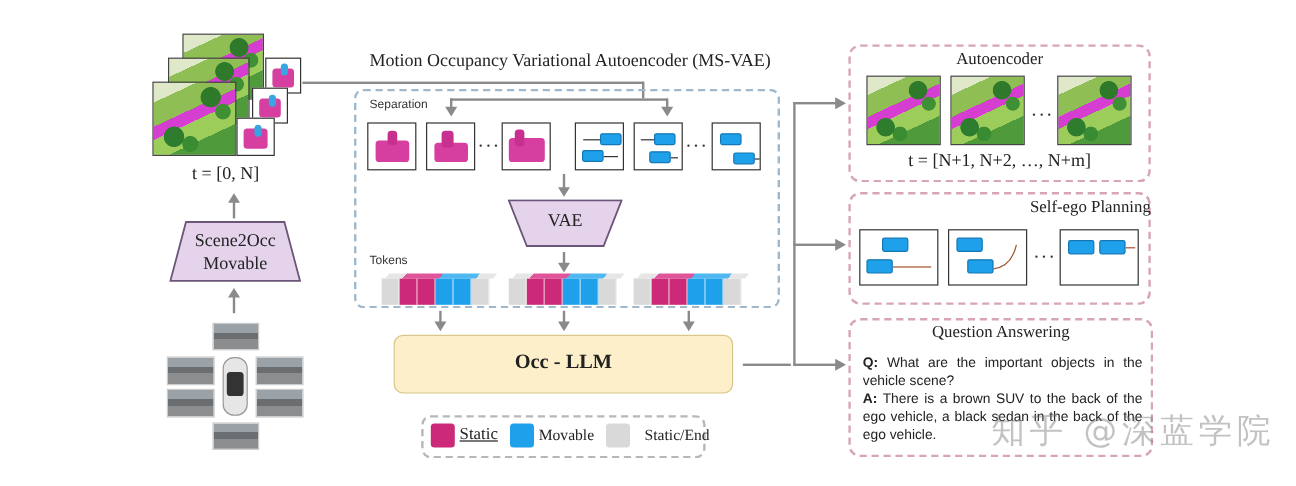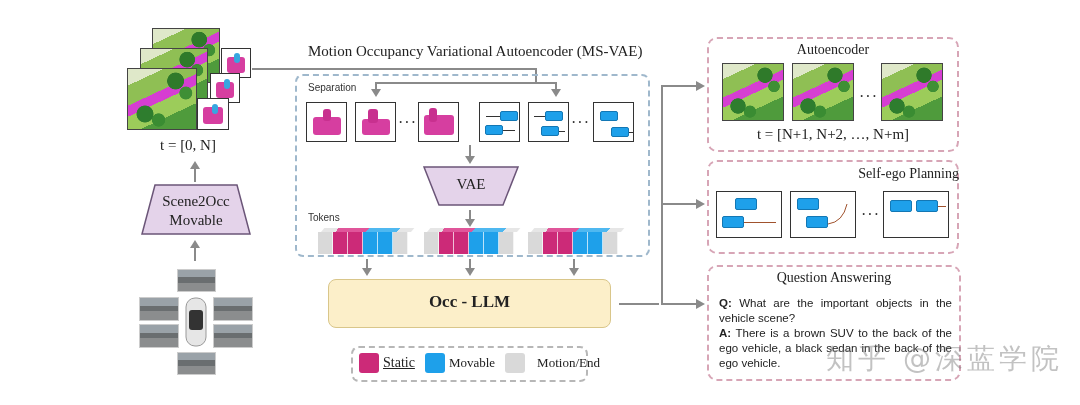--- a/index.html
+++ b/index.html
@@ -182,21 +182,21 @@
 <div class="abs" style="left:328px;top:279px;width:283px;height:49px;background:#fcefc9;border:1.5px solid #d9c68a;border-radius:8px;box-sizing:border-box;"></div>
 <div class="abs serif" style="left:328px;top:292px;width:283px;text-align:center;font-size:17px;font-weight:bold;">Occ - LLM</div>
 
 <div class="dash-gray" style="left:351px;top:346px;width:237px;height:36px;"></div>
 <div class="abs" style="left:359px;top:353px;display:flex;align-items:center;gap:4px;">
   <div style="width:20px;height:20px;background:#cc2a78;border-radius:3px;"></div>
   <span class="serif" style="font-size:14px;margin-right:6px;text-decoration:underline;">Static</span>
   <div style="width:20px;height:20px;background:#1ea0ea;border-radius:3px;"></div>
   <span class="serif" style="font-size:13px;margin-right:6px;">Movable</span>
   <div style="width:20px;height:20px;background:#d9d9d9;border-radius:3px;margin-right:8px;"></div>
-  <span class="serif" style="font-size:13px;">Motion/End</span>
+  <span class="serif" style="font-size:13px;">Static/End</span>
 </div>
 
 <div class="line" style="left:619px;top:303px;width:40px;height:2px;"></div>
 <div class="line" style="left:661px;top:85px;width:2px;height:220px;"></div>
 <div class="line" style="left:661px;top:85px;width:36px;height:2px;"></div>
 <div class="arrow-right" style="left:696px;top:81px;"></div>
 <div class="line" style="left:661px;top:203px;width:36px;height:2px;"></div>
 <div class="arrow-right" style="left:696px;top:199px;"></div>
 <div class="line" style="left:661px;top:303px;width:36px;height:2px;"></div>
 <div class="arrow-right" style="left:696px;top:299px;"></div>

